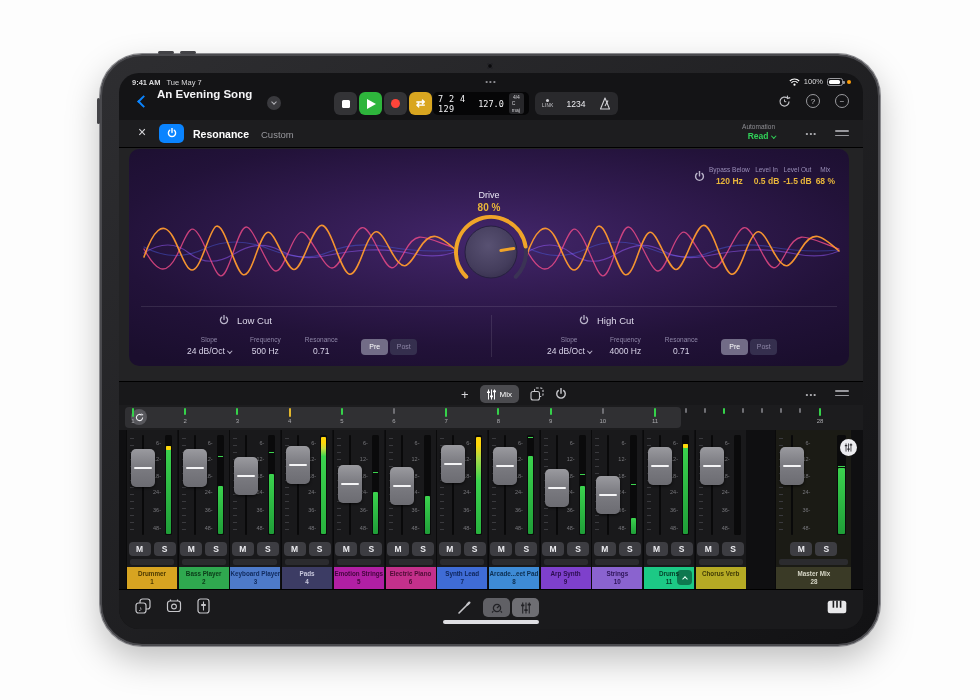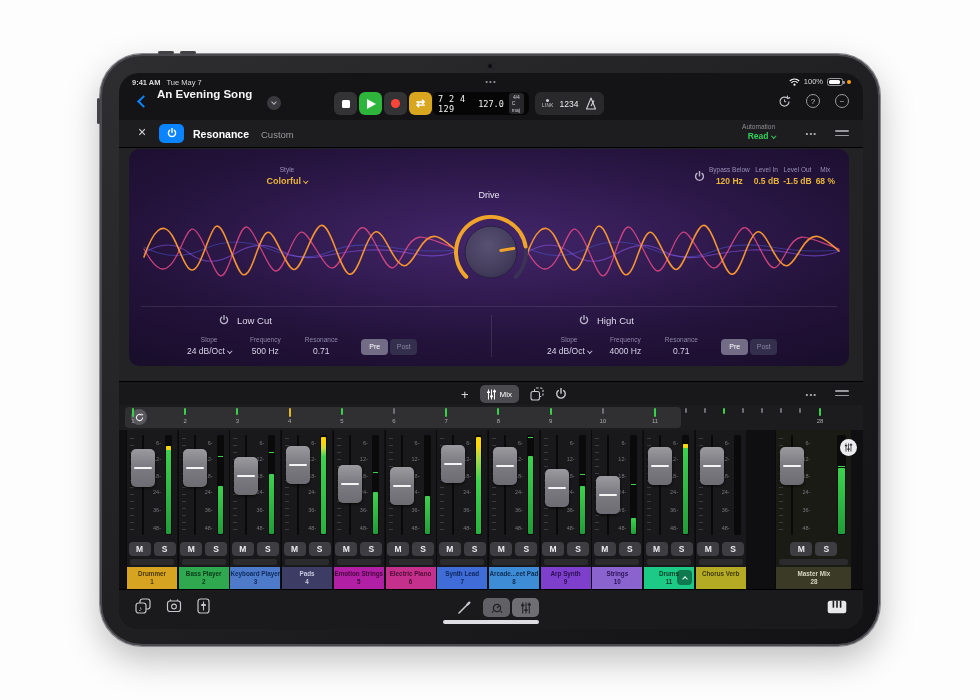--- a/index.html
+++ b/index.html
@@ -39,21 +39,21 @@
   .tbtn{width:23px;height:23px;border-radius:6px;background:#333336;display:flex;align-items:center;justify-content:center}
   .tbtn.play{background:#2eb53c}.tbtn.cycle{background:#d9a620}
   .stop-g{width:8px;height:8px;background:#fff;border-radius:1.5px}
   .play-g{width:0;height:0;border-left:9px solid #fff;border-top:5.5px solid transparent;border-bottom:5.5px solid transparent;margin-left:2px}
   .rec-g{width:9px;height:9px;border-radius:50%;background:#ff453a}
   .cyc-g{color:#fff;font-size:11px;font-weight:bold;line-height:1}
   .lcd{position:absolute;left:314px;top:4px;width:96px;height:23px;background:#060607;border-radius:5px;display:flex;align-items:center;padding:0 5px;gap:5px;color:#f2f2f4}
   .lcd-pos{font-family:"DejaVu Sans Mono",monospace;font-size:8.5px;letter-spacing:.4px}
   .lcd-tempo{font-family:"DejaVu Sans Mono",monospace;font-size:8.5px}
   .lcd-seg{display:flex;flex-direction:column;align-items:center;background:#27272a;border-radius:3px;padding:1px 3px;font-size:5px;line-height:1.3;color:#cfcfd3}
-  .linkgrp{position:absolute;left:416px;top:4px;height:23px;background:#29292c;border-radius:6px;display:flex;align-items:center;padding:0 7px;gap:6px}
+  .linkgrp{position:absolute;left:416px;top:4px;height:23px;background:#29292c;border-radius:6px;display:flex;align-items:center;padding:0 7px;gap:13px}
   .linkcol{display:flex;flex-direction:column;align-items:center;line-height:1;color:#d4d4d8}
   .linkdot{width:3px;height:3px;border-radius:50%;background:#d4d4d8;margin-bottom:1.5px}
   .linktxt{font-size:4.5px;letter-spacing:.4px}
   .cnt{font-size:8.5px;color:#ececf0}
   .nav-right{position:absolute;right:14px;top:6px;display:flex;gap:15px;align-items:center;color:#c2c2c6}
   .circ{width:14px;height:14px;border:1.2px solid #9a9a9e;border-radius:50%;display:flex;align-items:center;justify-content:center;font-size:8px;color:#c2c2c6}
 
   
   .phead{position:absolute;left:0;top:47px;width:100%;height:28px;background:#1d1d1f;border-bottom:1px solid #000}
   .pclose{position:absolute;left:19px;top:5px;font-size:14px;color:#d8d8dc;line-height:1}
@@ -270,29 +270,20 @@
               <g id="wl">
                 <path d="M15 98 Q45 114 75 100 T140 100 T200 103 T260 98 T328 101" stroke="#4f6aff" stroke-width="1.2" opacity="0.38"></path>
                 <path d="M15 104 Q40 88 60 104 T105 105 T150 101 T195 107 T240 101 T285 105 T328 102" stroke="#9a5cff" stroke-width="1.2" opacity="0.5"></path>
                 <path d="M15 100 C26 120 36 130 48 106 S62 66 76 98 S92 140 104 104 S118 72 132 100 S148 130 160 102 S174 80 188 102 S204 126 218 100 S234 70 248 98 S264 124 276 102 S294 88 328 100" stroke="#ff4f8e" stroke-width="1.3" opacity="0.75"></path>
                 <path d="M15 108 C24 82 34 70 44 88 S60 138 72 110 S86 62 98 92 S114 142 126 108 S140 78 152 102 S166 128 178 100 S194 66 206 98 S222 136 234 104 S250 80 262 102 S278 120 290 100 S310 86 328 102" stroke="#ff9a2e" stroke-width="1.6" opacity="0.95"></path>
               </g>
               <use href="#wl" transform="translate(382 0)"></use>
             </g>
           </svg>
 
-          <div class="sbox">
-            <div class="pv">
-              <span class="l">Style</span>
-              <span class="v">
-                  <span>Colorful</span>
-                  <span class="chev chev-d"></span>
-                </span>
-            </div>
-          </div>
 
           <div class="tr-params">
             <svg width="11" height="12" viewBox="0 0 10 11">
               <path d="M5 0.5 v4" stroke="#b9b3c9" stroke-width="1.3" stroke-linecap="round"></path>
               <path d="M2.7 2.2 a3.6 3.6 0 1 0 4.6 0" stroke="#b9b3c9" stroke-width="1.3" fill="none" stroke-linecap="round"></path>
             </svg>
             <span class="tpcol">
                 <span class="l">Bypass Below</span>
                 <span class="v">120 Hz</span>
               </span>
@@ -304,20 +295,21 @@
                 <span class="l">Level Out</span>
                 <span class="v">-1.5 dB</span>
               </span>
             <span class="tpcol">
                 <span class="l">Mix</span>
                 <span class="v">68 %</span>
               </span>
           </div>
 
           <div class="drive-l">Drive</div>
+          <div class="drive-v">80 %</div>
           <svg class="knob" width="90" height="90" viewBox="0 0 90 90">
             <defs>
               <radialGradient id="kg" cx="45%" cy="38%" r="70%">
                 <stop offset="0%" stop-color="#585172"></stop>
                   <stop offset="70%" stop-color="#443d5c"></stop>
                   <stop offset="100%" stop-color="#352e4c"></stop>
               </radialGradient>
             </defs>
             <path d="M20.25 69.75 A35 35 0 1 1 69.75 69.75" stroke="#3b3355" stroke-width="4" fill="none" stroke-linecap="round"></path>
             <path d="M20.25 69.75 A35 35 0 1 1 79.6 39.53" stroke="#f0a429" stroke-width="4" fill="none" stroke-linecap="round"></path>

